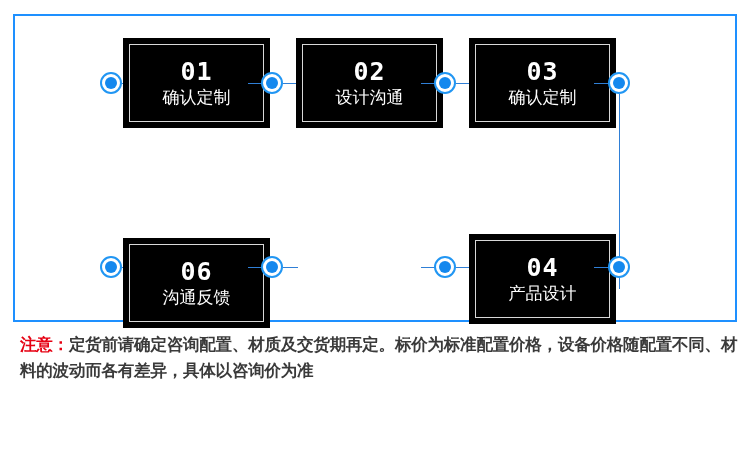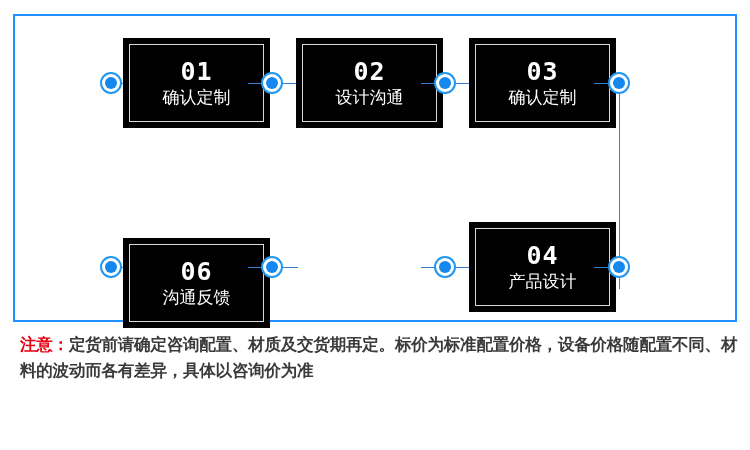--- a/index.html
+++ b/index.html
@@ -188,21 +188,21 @@
 
     <div class="hline" style="left:233px; top:45px; width:15px;"></div>
     <div class="dot" style="left:246px; top:34px;"></div>
     <div class="hline" style="left:268px; top:45px; width:15px;"></div>
 
 
     <div class="hline" style="left:406px; top:45px; width:15px;"></div>
     <div class="dot" style="left:419px; top:34px;"></div>
     <div class="hline" style="left:441px; top:45px; width:15px;"></div>
 
-    <div class="node-box" style="left:454px; top:0px;">
+    <div class="node-box" style="left:454px; top:12px;">
       <div class="node-inner">
         <div class="node-num">04</div>
         <div class="node-label">产品设计</div>
       </div>
     </div>
 
     <div class="hline" style="left:579px; top:45px; width:16px;"></div>
     <div class="dot" style="left:593px; top:34px;"></div>
   </div>
 

